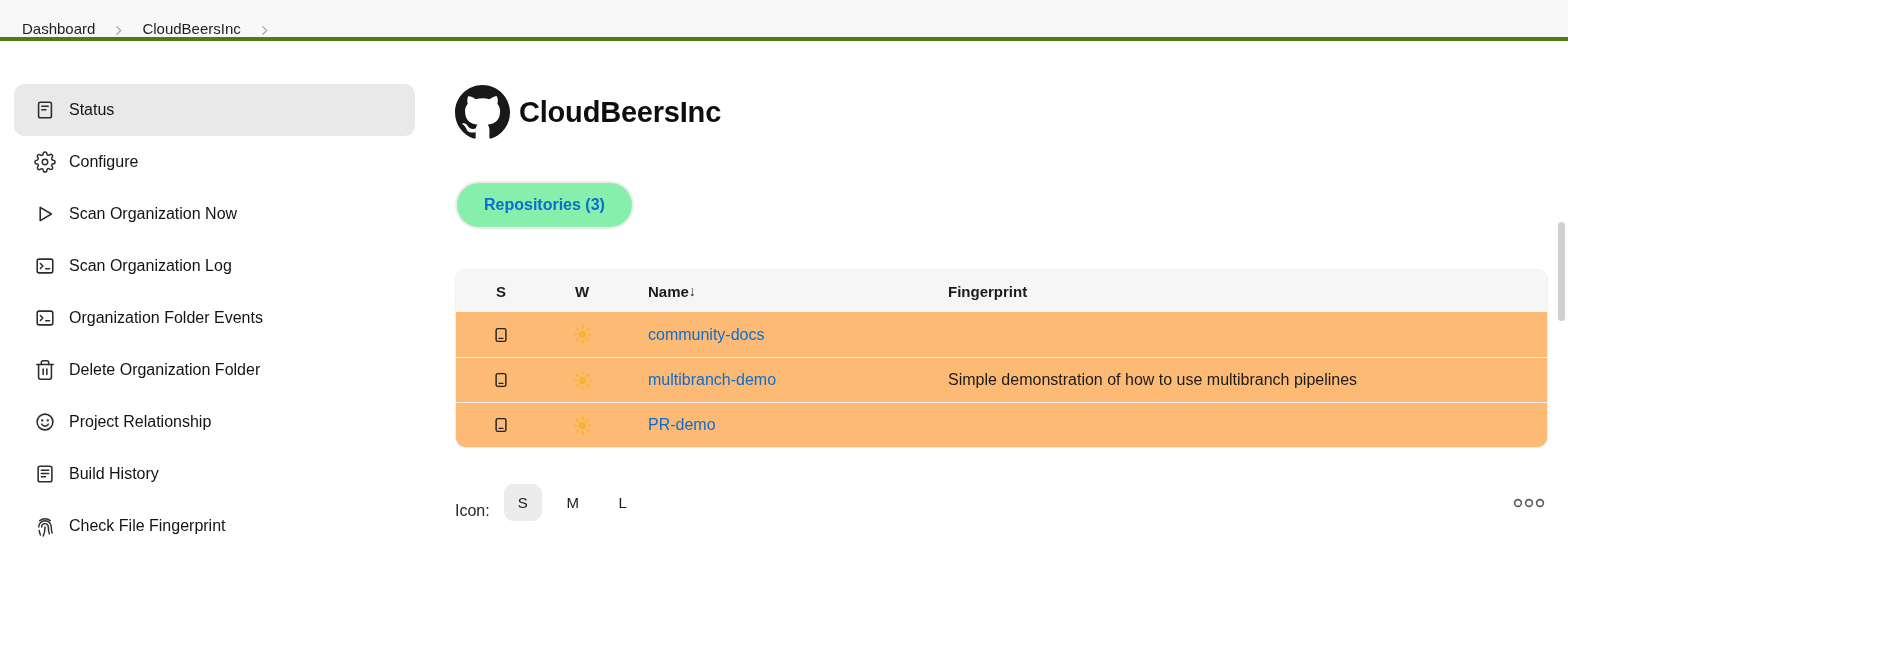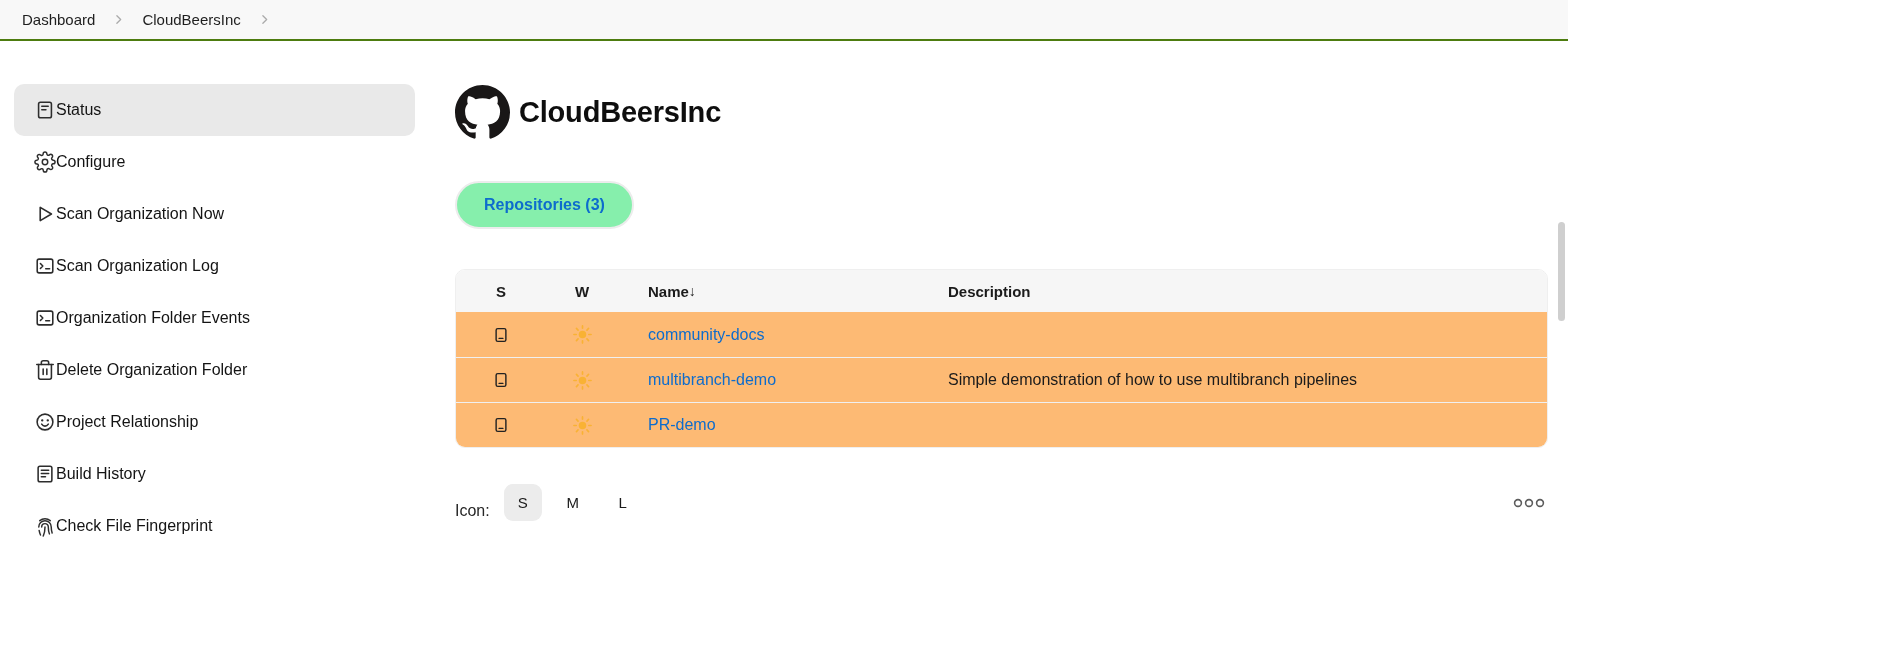--- a/index.html
+++ b/index.html
@@ -7,33 +7,33 @@
   body {
     width:1880px; height:657px; overflow:hidden;
     font-family:"Liberation Sans", sans-serif;
     color:#1c1c1e;
   }
   .viewport { position:relative; width:1568px; height:657px; background:#fff; }
 
   
   .breadcrumb-bar {
     height:41px; background:var(--bar_bg,#f8f8f8);
-    border-bottom:2px solid #4d7c0f;
-    display:flex; align-items:center; gap:17px; padding:0 16px 0 22px;
+    border-bottom:4px solid #4d7c0f;
+    display:flex; align-items:flex-end; gap:17px; padding:0 16px 0 22px;
   }
   .crumb { font-size:15px; color:#1e1e1e; text-decoration:none; cursor:pointer; }
   .crumb-sep { display:flex; align-items:center; cursor:pointer; }
 
   
   .layout { display:flex; align-items:flex-start; padding-top:43px; }
 
   
   .sidebar { width:401px; margin-left:14px; flex:none; display:flex; flex-direction:column; }
   .side-item {
-    height:52px; display:flex; align-items:center; 
+    height:52px; display:flex; align-items:center; gap:13px;
     padding:0 16px 0 20px; border-radius:10px; cursor:pointer;
   }
   .side-item.active { background:var(--selected_bg,#e9e9e9); }
   .sicon { width:22px; height:22px; color:#2d2d2d; flex:none; display:flex; }
   .sicon svg { width:22px; height:22px; display:block; }
   .slabel { font-size:16px; color:#141414; white-space:nowrap; }
 
   
   .main { flex:1; margin:0 20px 0 40px; min-width:0; }
   .title-row { display:flex; align-items:center; gap:9px; height:56px; }
@@ -232,21 +232,21 @@
       </div>
 
       <section class="table">
         <div class="thead">
           <div class="th th-s">S</div>
           <div class="th th-w">W</div>
           <div class="th th-name">
             <span>Name</span>
             <span class="sort-arrow">↓</span>
           </div>
-          <div class="th th-desc">Description</div>
+          <div class="th th-desc">Fingerprint</div>
         </div>
 
         <div class="trow">
           <div class="td td-s">
             <svg viewBox="0 0 24 24" fill="none" stroke="#222" stroke-width="1.9" stroke-linecap="round" stroke-linejoin="round">
               <rect x="5.5" y="3.5" width="13" height="17" rx="2.2"></rect>
                 <path d="M9.5 16.5h5"></path>
             </svg>
           </div>
           <div class="td td-w">

